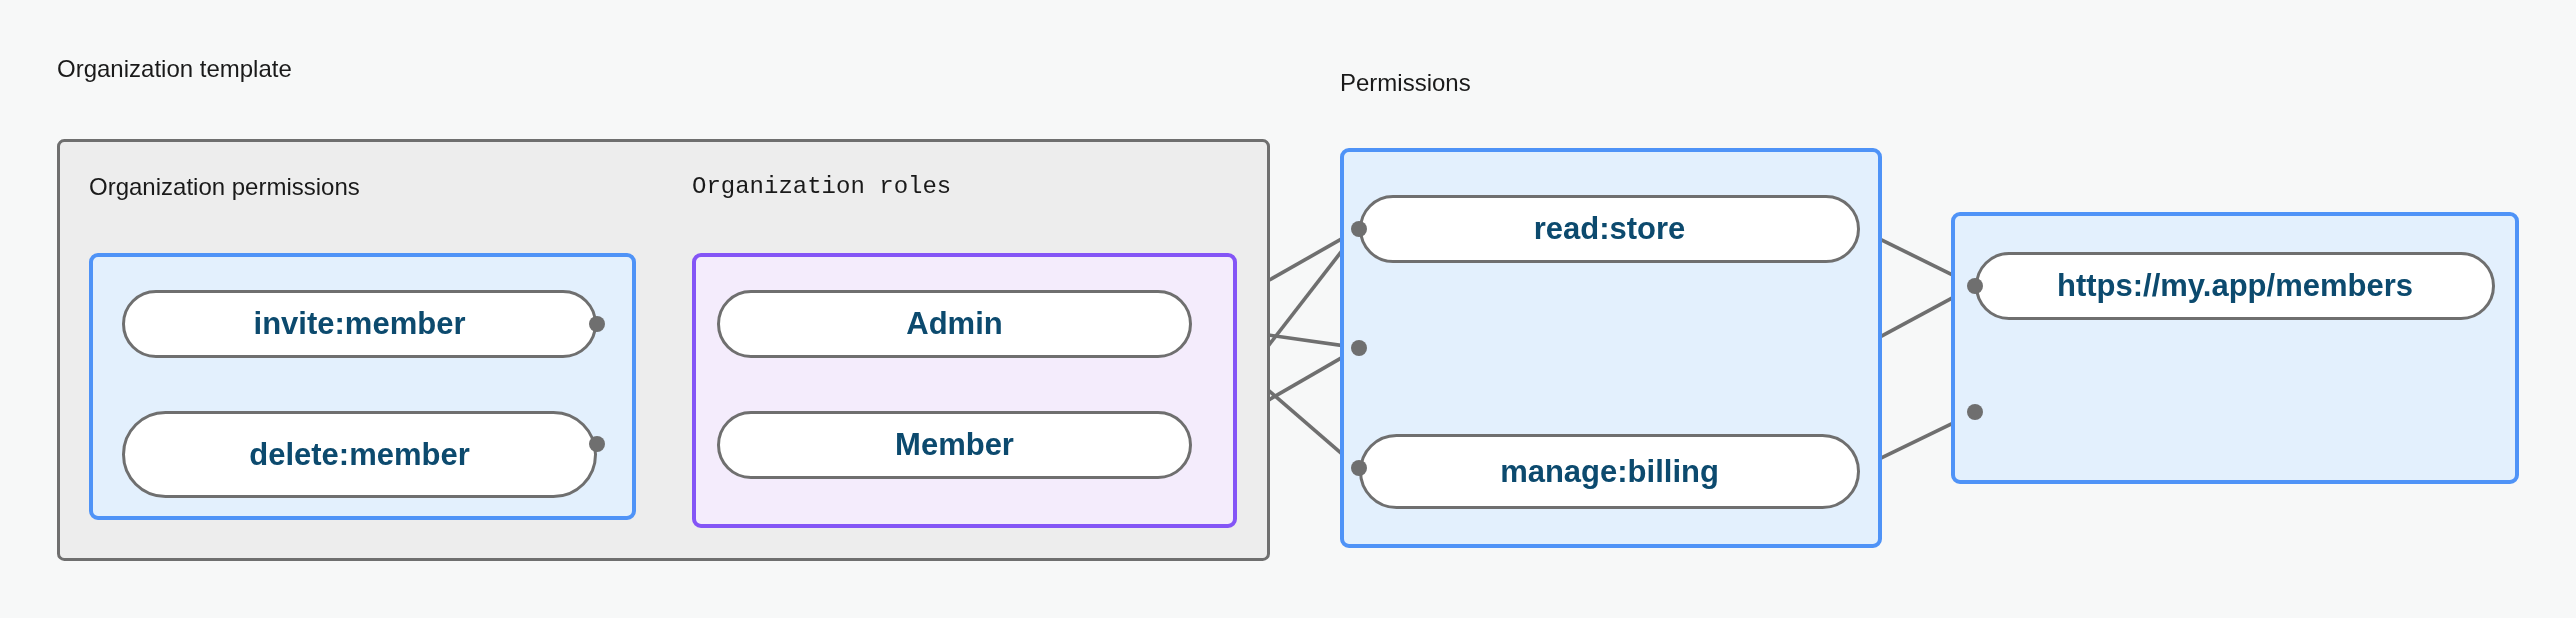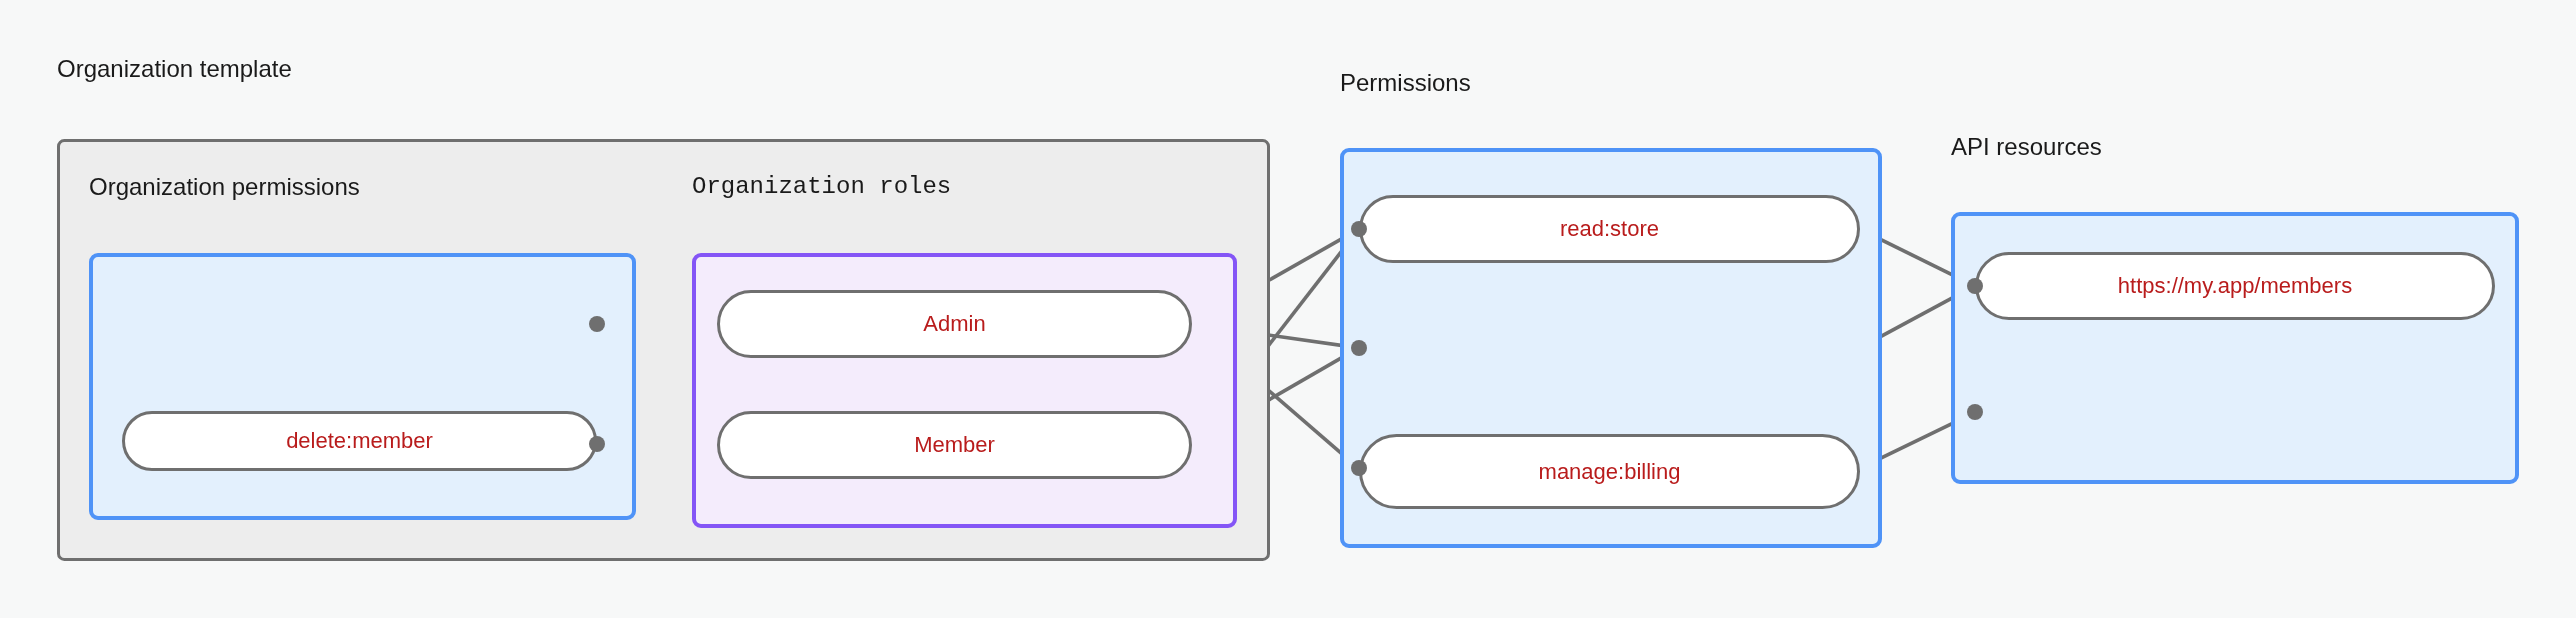--- a/index.html
+++ b/index.html
@@ -55,23 +55,24 @@
   
   .node {
     position: absolute;
     box-sizing: border-box;
     background: #ffffff;
     border: 3.7px solid #6f6f6f;
     border-radius: 912px;
     display: flex;
     align-items: center;
     justify-content: center;
-    font-size: 22px;
-    color: #b91c1c;
+    font-size: 31px;
+    color: #0c4a6e;
     white-space: nowrap;
+    font-weight: bold;
   }
   .port {
     position: absolute;
     width: 16.4px;
     height: 16.4px;
     margin-left: -8.2px;
     margin-top: -8.2px;
     border-radius: 50%;
     background: #6f6f6f;
   }
@@ -114,27 +115,29 @@
   <div class="group sub-blue" style="left:89px; top:253px; width:547px; height:267px;"></div>
 
   <div class="group-title" style="left:692px; top:175px;font-family:Liberation Mono, monospace;">Organization roles</div>
 
   <div class="group sub-purple" style="left:692px; top:253px; width:545px; height:275px;"></div>
 
   <div class="group-title" style="left:1340px; top:71px;">Permissions</div>
 
   <div class="group sub-blue" style="left:1340px; top:148px; width:542px; height:400px;"></div>
 
-  <div class="group-title" style="left:1951px; top:135px;">API resources</div>
 
   <div class="group sub-blue" style="left:1951px; top:212px; width:568px; height:272px;"></div>
 
+  <div class="node" style="left:122px; top:290px; width:475px; height:68px;">
+    <span>invite:member</span>
+  </div>
   <div class="port" style="left:597px; top:324px;"></div>
 
-  <div class="node" style="left:122px; top:411px; width:475px; height:60px;justify-content:center;">
+  <div class="node" style="left:122px; top:411px; width:475px; height:87px;justify-content:center;">
     <span>delete:member</span>
   </div>
   <div class="port" style="left:597px; top:444px;"></div>
 
   <div class="node" style="left:717px; top:411px; width:475px; height:68px;">
     <span>Member</span>
   </div>
 
   <div class="node" style="left:717px; top:290px; width:475px; height:68px;">
     <span>Admin</span>

